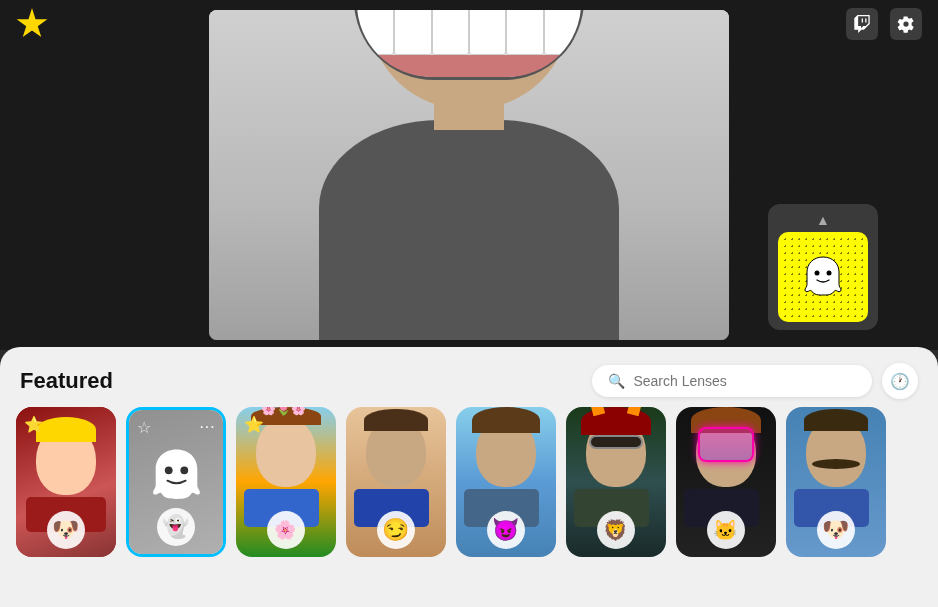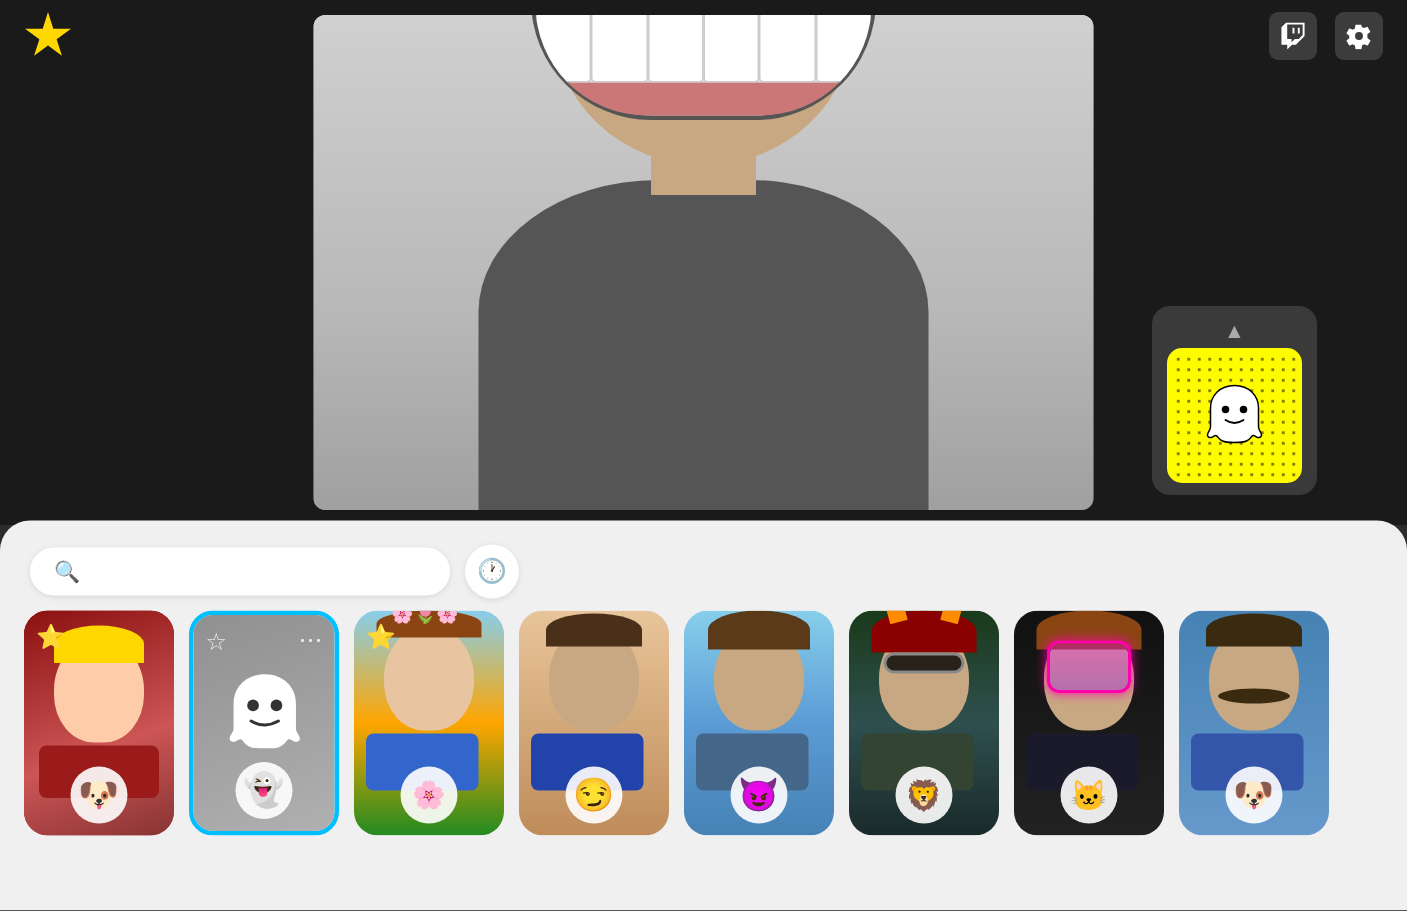--- a/index.html
+++ b/index.html
@@ -268,23 +268,25 @@
         <circle cx="38" cy="42" r="5" fill="black"></circle>
         <circle cx="62" cy="42" r="5" fill="black"></circle>
         <path d="M38 56 Q50 64 62 56" stroke="black" stroke-width="2.5" fill="none" stroke-linecap="round"></path>
       </svg>
     </div>
   </div>
 </div>
 
 <div class="bottom-panel">
   <div class="bottom-header">
+    <span class="featured-title">Featured</span>
     <div style="display:flex;align-items:center;gap:10px;">
       <div class="search-bar">
         <span class="search-icon-wrap">🔍</span>
+        <input class="search-input" type="text" placeholder="Search Lenses" style="">
       </div>
       <div class="history-btn">🕐</div>
     </div>
   </div>
 
   <div class="lens-row">
 
     <div class="lens-card">
       <div class="lens-bg-1" style="width:100%;height:100%;position:absolute;inset:0;"></div>
       <div style="position:absolute;inset:0;background:linear-gradient(160deg,#8B1010 0%,#cc5555 60%,#883333 100%);"></div>

